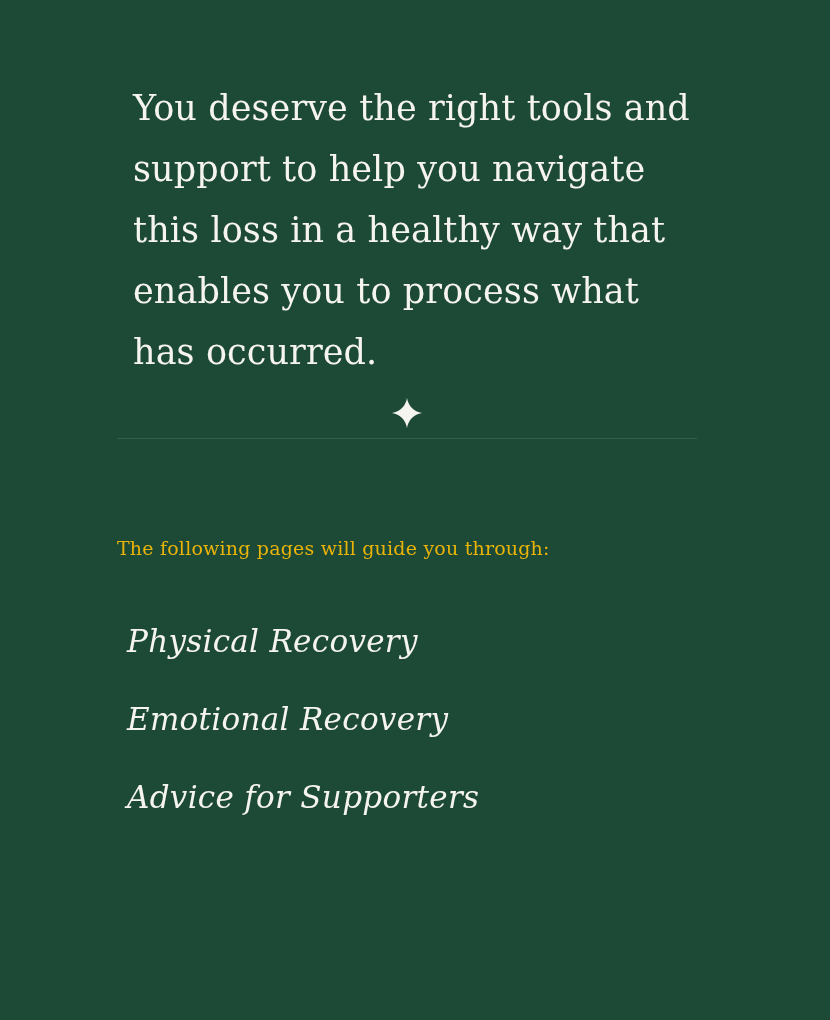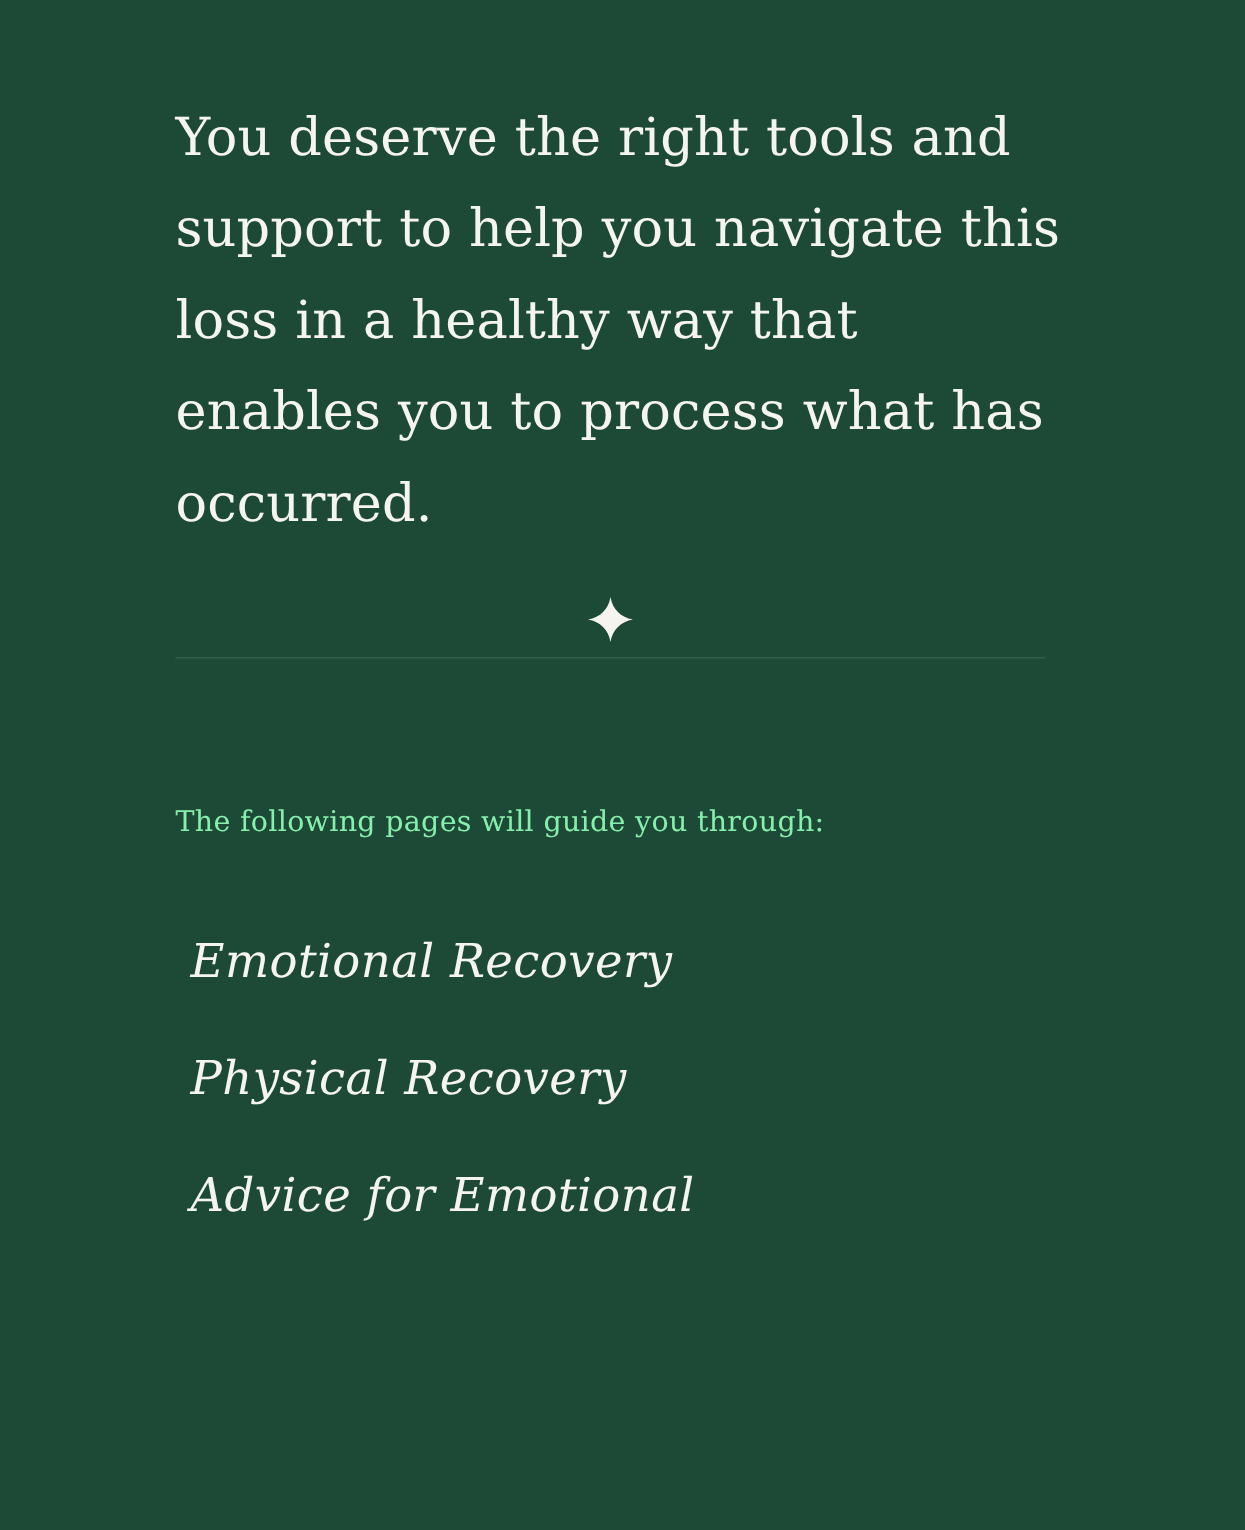--- a/index.html
+++ b/index.html
@@ -26,21 +26,21 @@
     top: 62px;
     width: 600px;
   }
   .intro-text {
     font-family: "DejaVu Serif", "Liberation Serif", serif;
     font-size: 35px;
     line-height: 61px;
     font-weight: 400;
     letter-spacing: 0.1px;
     color: #f6f4ee;
-    margin: 0;
+    margin: 16px;
   }
   .divider-area {
     position: absolute;
     left: 117px;
     top: 388px;
     width: 580px;
     height: 52px;
   }
   .divider-line {
     position: absolute;
@@ -58,21 +58,21 @@
     width: 34px;
     height: 34px;
   }
   .lead-in {
     position: absolute;
     left: 117px;
     top: 534px;
     font-family: "DejaVu Serif", "Liberation Serif", serif;
     font-size: 19px;
     line-height: 28px;
-    color: #86efac;
+    color: #eab308;
     letter-spacing: 0.2px;
   }
   .toc {
     position: absolute;
     left: 127px;
     top: 602px;
     width: 600px;
   }
   .toc-item {
     font-family: "DejaVu Serif", "Liberation Serif", serif;
@@ -98,18 +98,18 @@
       <svg viewBox="0 0 34 34" width="34" height="34" aria-hidden="true">
         <path d="M17 2 C18.4 10.2 23.8 15.6 32 17 C23.8 18.4 18.4 23.8 17 32 C15.6 23.8 10.2 18.4 2 17 C10.2 15.6 15.6 10.2 17 2 Z" fill="#f6f4ee"></path>
       </svg>
     </span>
     <div class="divider-line"></div>
   </div>
 
   <div class="lead-in">The following pages will guide you through:</div>
 
   <div class="toc">
+    <div class="toc-item">Physical Recovery</div>
     <div class="toc-item">Emotional Recovery</div>
-    <div class="toc-item">Physical Recovery</div>
-    <div class="toc-item">Advice for Emotional</div>
+    <div class="toc-item">Advice for Supporters</div>
   </div>
 
 </div>
 
 </body></html>

